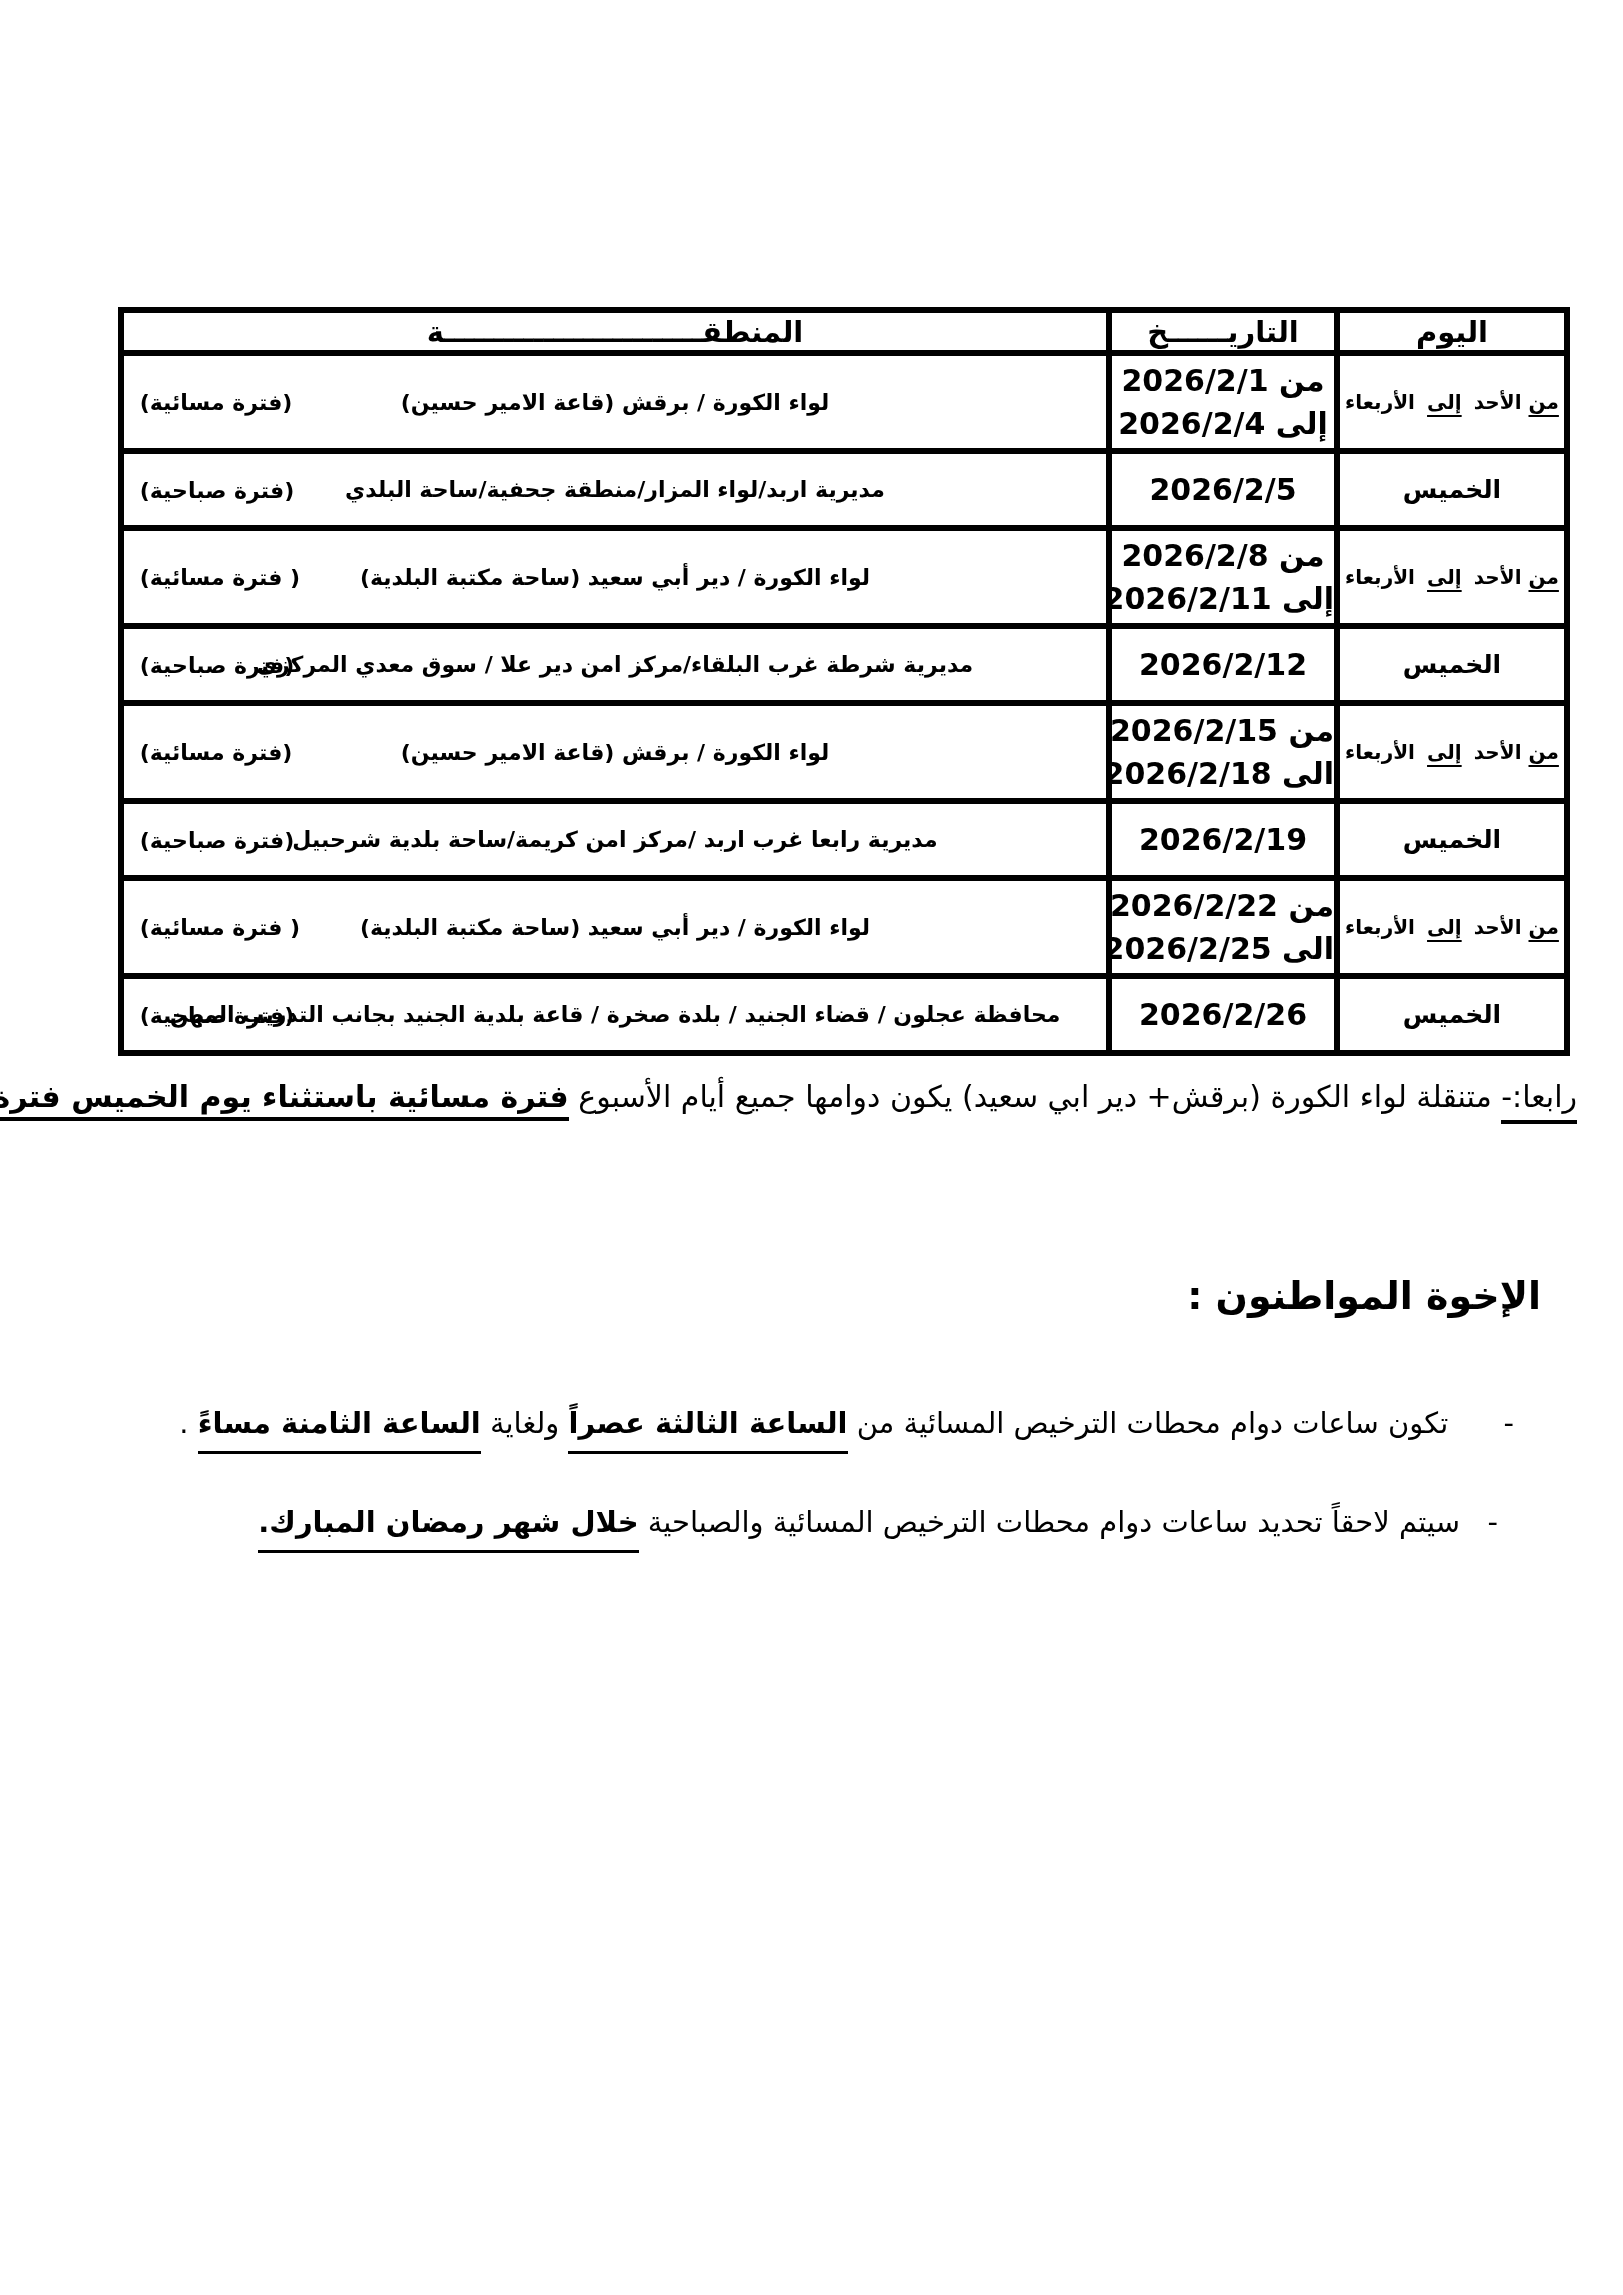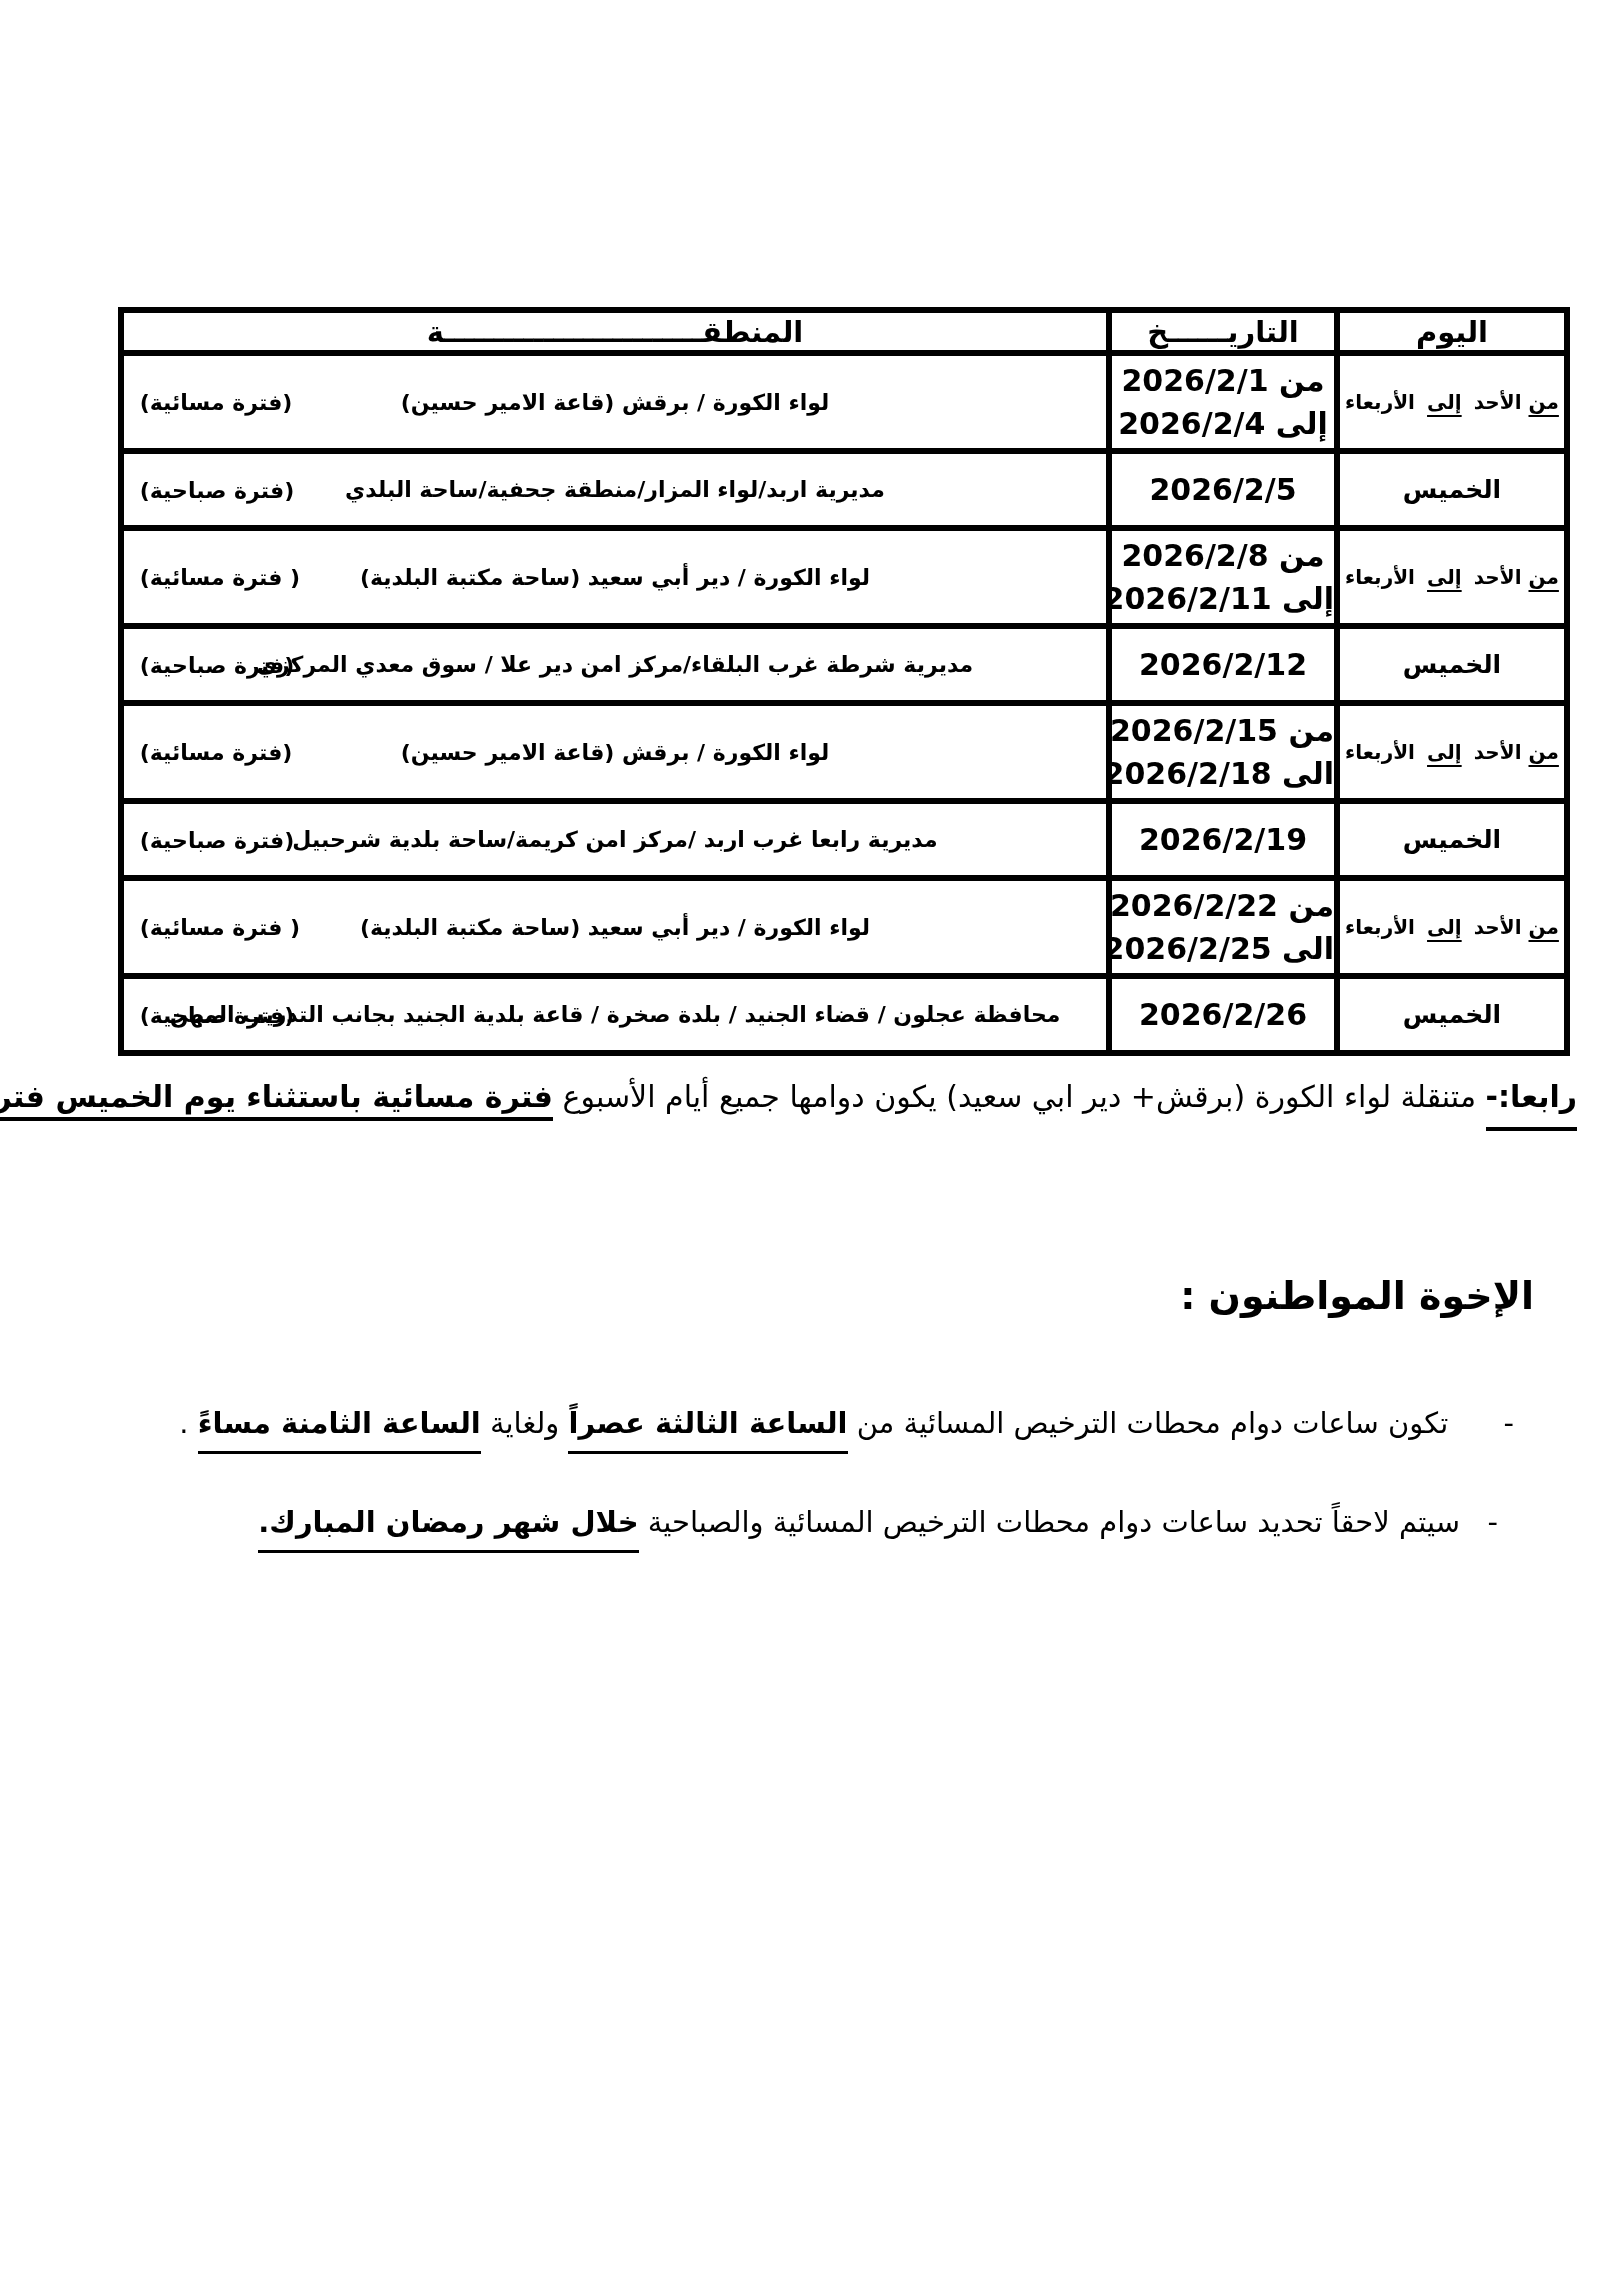--- a/index.html
+++ b/index.html
@@ -46,25 +46,25 @@
     transform:translateY(-50%);
     font-size:22px;font-weight:bold;
     white-space:nowrap;
   }
   .raba{
     position:absolute;
     top:1079px;right:46px;
     font-size:30px;
     white-space:nowrap;
   }
-  .raba .lbl{font-weight:bold;border-bottom:4.6px solid #000;padding-bottom:13px;}
+  .raba .lbl{font-weight:normal;border-bottom:4.6px solid #000;padding-bottom:6px;}
   .raba .emph{font-weight:bold;border-bottom:4.6px solid #000;padding-bottom:2.6px;}
   .heading{
     position:absolute;
-    top:1274px;right:89px;
+    top:1274px;right:82px;
     font-size:38px;font-weight:bold;
     white-space:nowrap;
   }
   .bullet{
     position:absolute;
     font-size:29px;
     white-space:nowrap;
   }
   .bullet .bu{font-weight:bold;border-bottom:3.9px solid #000;padding-bottom:11px;}
   .b1{top:1406px;right:109px;}

